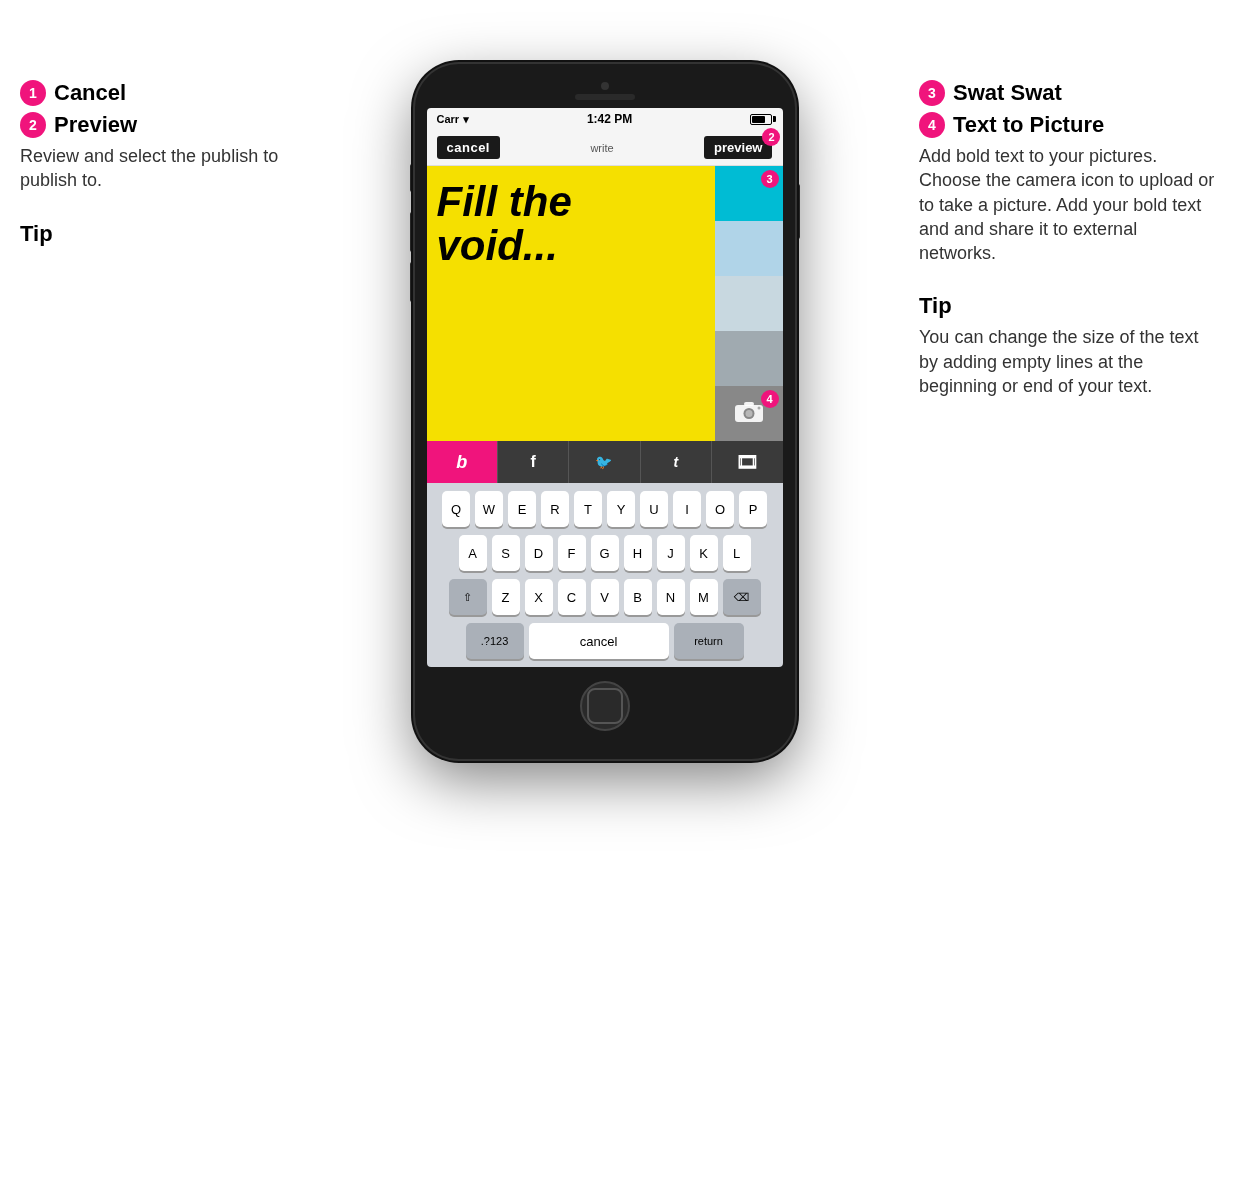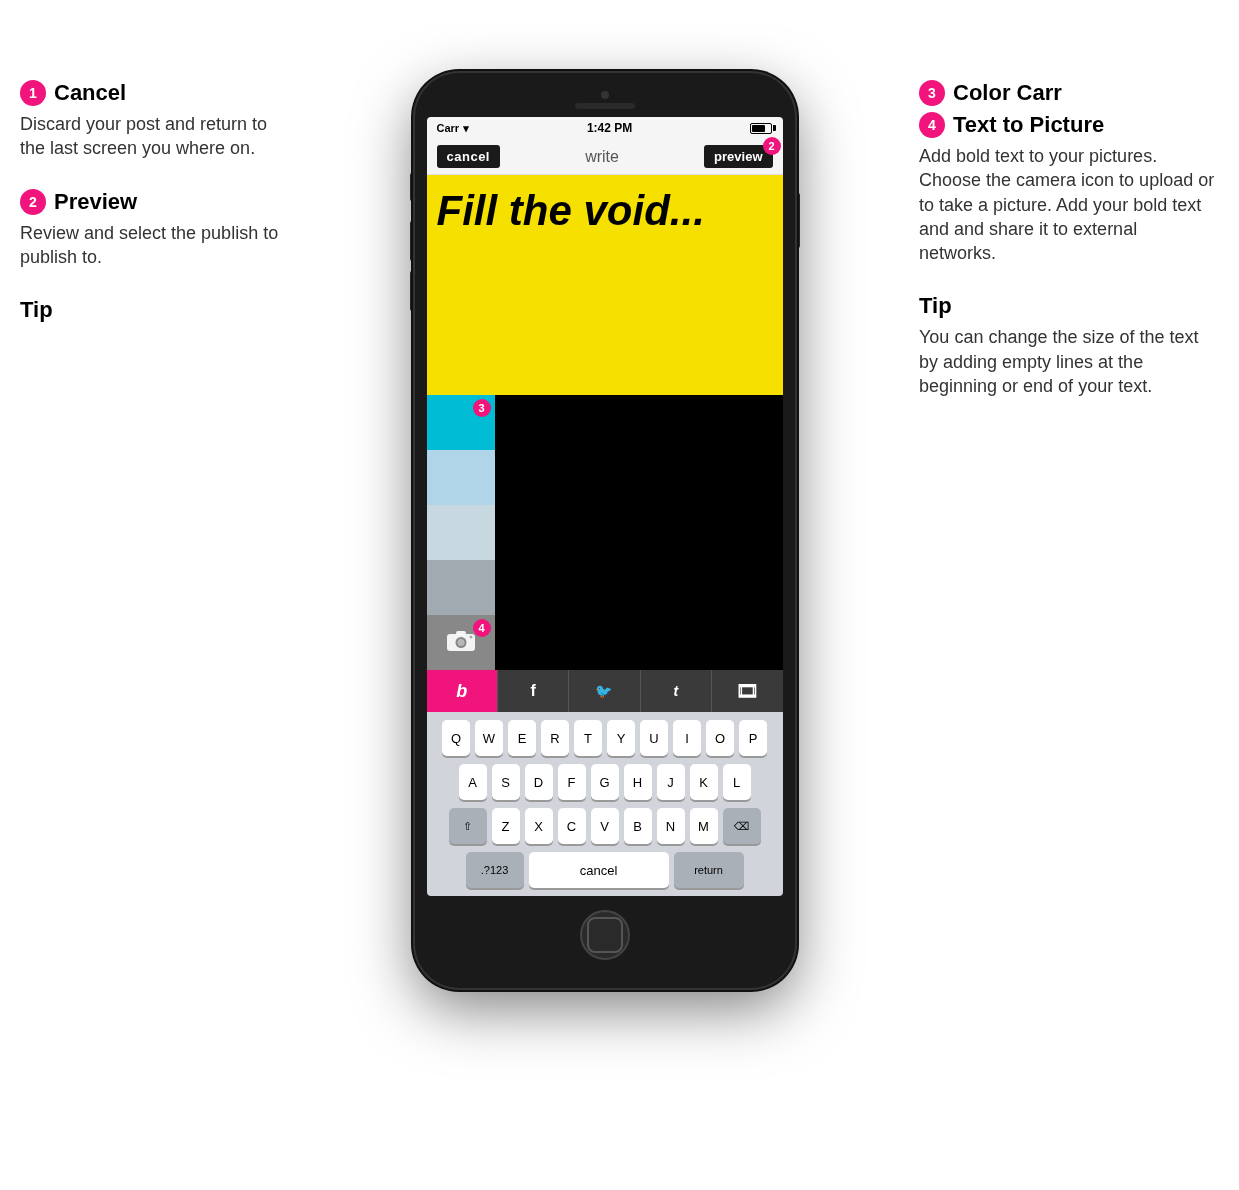--- a/index.html
+++ b/index.html
@@ -77,21 +77,21 @@
       color: #fff;
       font-size: 14px;
       font-weight: 900;
       flex-shrink: 0;
     }
 
     
     .phone-wrapper {
       position: relative;
       width: 380px;
-      margin-top: 13px;
+      margin-top: 4px;
     }
 
     .phone-outer {
       background: #1a1a1a;
       border-radius: 44px;
       padding: 18px 12px 28px 12px;
       box-shadow: 
         0 0 0 2px #333,
         0 0 0 4px #111,
         0 20px 60px rgba(0,0,0,0.5);
@@ -192,21 +192,21 @@
       background: #1a1a1a;
       color: #fff;
       font-size: 13px;
       font-weight: 700;
       padding: 4px 10px;
       border-radius: 3px;
       letter-spacing: 0.5px;
     }
 
     .nav-title {
-      font-size: 16px;
+      font-size: 11px;
       font-weight: 400;
       color: #555;
     }
 
     .nav-preview-btn {
       background: #1a1a1a;
       color: #fff;
       font-size: 13px;
       font-weight: 700;
       padding: 4px 10px;
@@ -226,21 +226,21 @@
       font-size: 11px;
       font-weight: 900;
       display: flex;
       align-items: center;
       justify-content: center;
     }
 
     
     .app-content {
       display: flex;
-      flex-direction: column;
+      flex-direction: row;
       width: 100%;
     }
 
     .text-area {
       background: #f5e000;
       flex: 1;
       padding: 14px 10px;
       min-height: 220px;
       display: flex;
       align-items: flex-start;
@@ -459,21 +459,20 @@
 <body>
 
 <div class="page-container">
 
   <div class="left-panel">
 
     <div class="section-title">
       <span class="badge">1</span>
       <span>Cancel</span>
     </div>
-    <div class="section-body">Discard your post and return to the last screen you where on.</div>
 
     <div class="section-title">
       <span class="badge">2</span>
       <span>Preview</span>
     </div>
     <div class="section-body">Review and select the publish to publish to.</div>
 
     <div class="section-title">
       <span>Tip</span>
     </div>
@@ -616,21 +615,21 @@
           </div>
         </div>
       </div>
     </div>
   </div>
 
   <div class="right-panel">
 
     <div class="section-title">
       <span class="badge">3</span>
-      <span>Color Carr</span>
+      <span>Swat Swat</span>
     </div>
 
     <div class="section-title">
       <span class="badge">4</span>
       <span>Text to Picture</span>
     </div>
     <div class="section-body">Add bold text to your pictures. Choose the camera icon to upload or to take a picture. Add your bold text and and share it to external networks.</div>
 
     <div class="section-title">
       <span>Tip</span>

